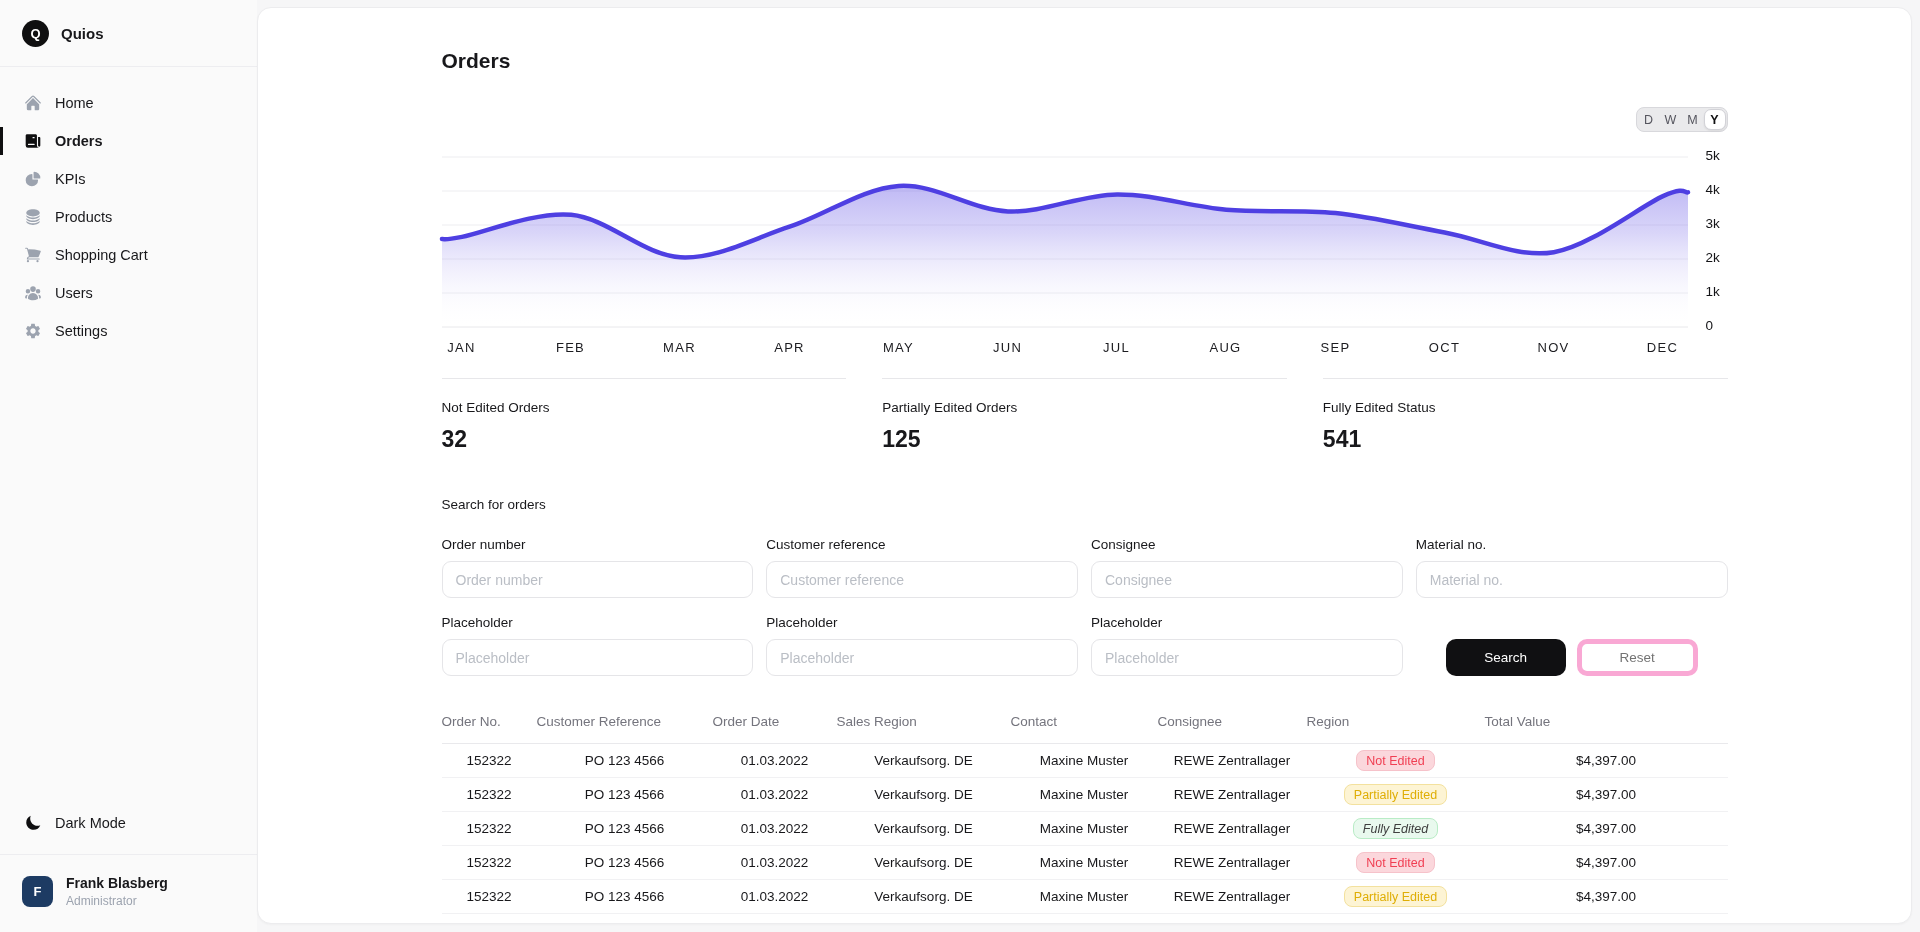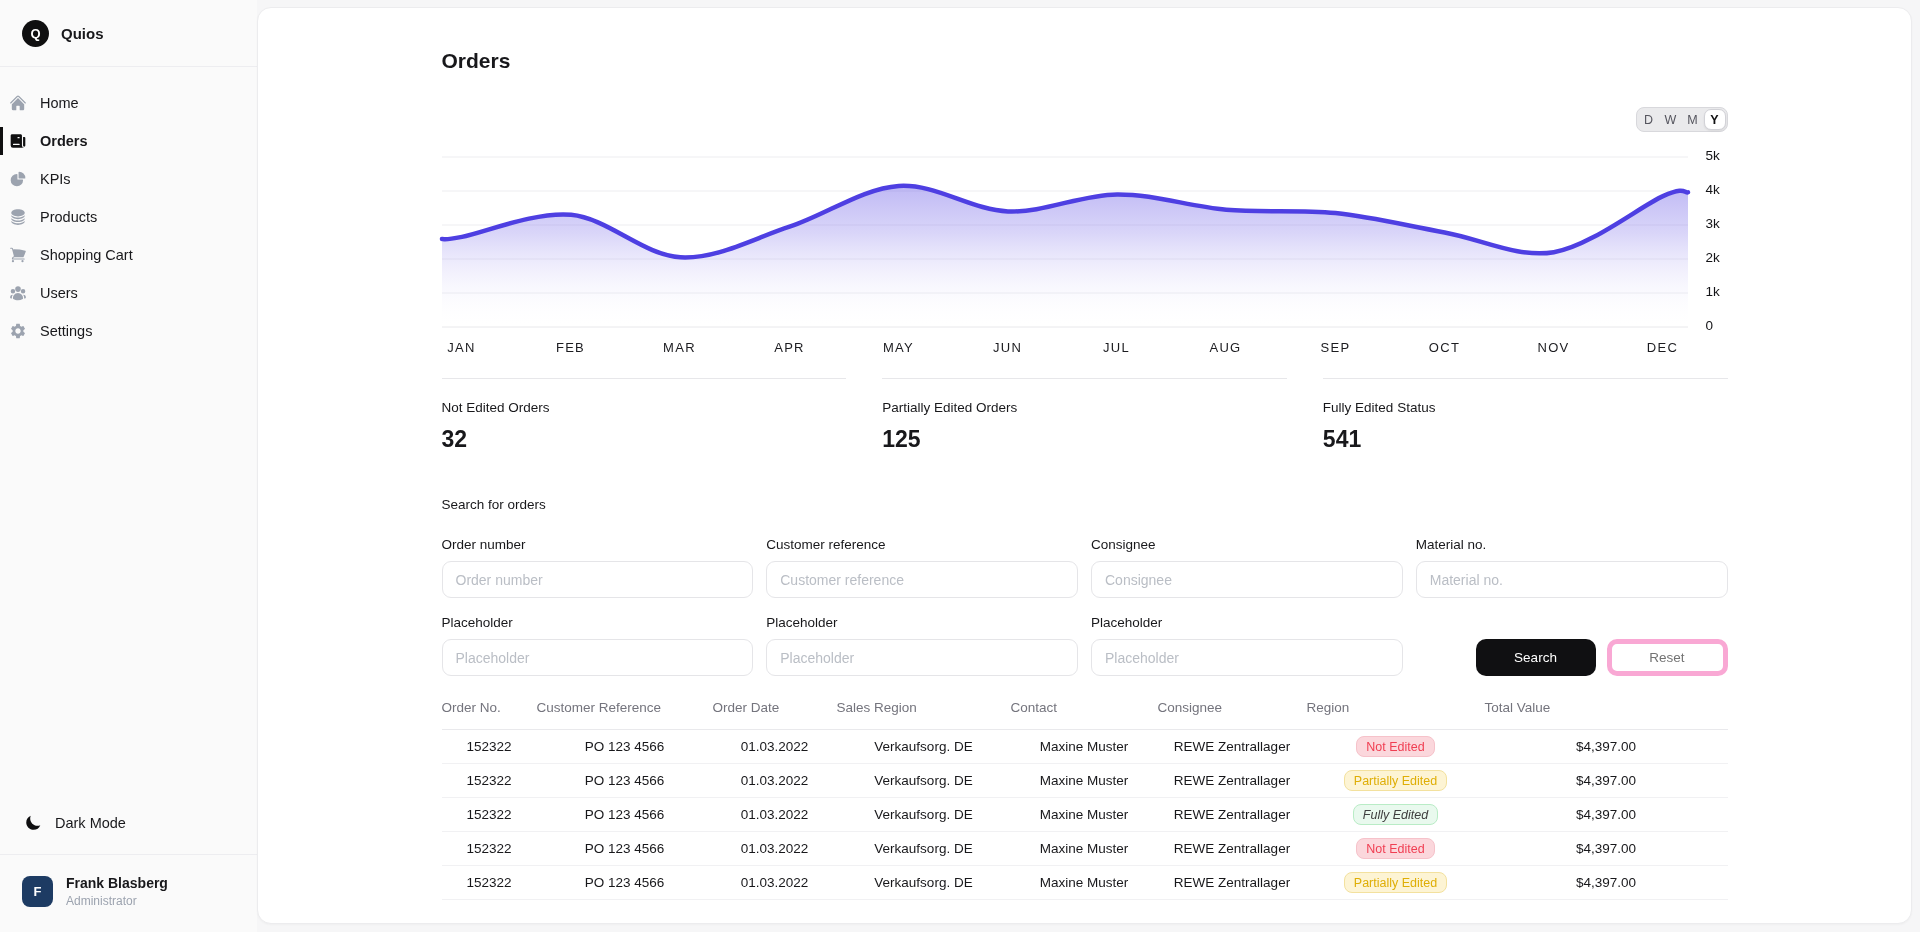--- a/index.html
+++ b/index.html
@@ -12,21 +12,21 @@
   .app { display:flex; width:100%; height:100%; }
 
   
   .sidebar { width:257px; flex:none; display:flex; flex-direction:column; background:#fafafa; }
   .sb-header { height:67px; flex:none; border-bottom:1px solid #ededf0;
     display:flex; align-items:center; padding-left:22px; gap:12px; }
   .logo { width:27px; height:27px; border-radius:50%; background:#0f0f10; color:#fff;
     display:flex; align-items:center; justify-content:center; font-size:13px; font-weight:bold; }
   .brand-name { font-size:15px; font-weight:600; }
   .nav { margin-top:17px; }
-  .nav-item { height:38px; display:flex; align-items:center; padding-left:9px; gap:13px;
+  .nav-item { height:38px; display:flex; align-items:center; padding-left:24px; gap:13px;
     cursor:pointer; position:relative; }
   .nav-icon { width:18px; height:18px; color:#9ca3af; flex:none; }
   .nav-icon svg { width:18px; height:18px; display:block; fill:currentColor; }
   .nav-label { font-size:14.5px; color:#18181b; }
   .nav-item.active::before { content:""; position:absolute; left:0; top:5px; bottom:5px;
     width:3px; background:#0f0f10; }
   .nav-item.active .nav-icon { color:#0f0f10; }
   .nav-item.active .nav-label { font-weight:600; }
   .sb-bottom { margin-top:auto; }
   .dark-row { height:38px; display:flex; align-items:center; padding-left:24px; gap:13px;
@@ -67,28 +67,28 @@
   .stat-value { font-size:23px; font-weight:700; margin-top:11px; }
 
   
   .search-title { font-size:13.5px; margin-top:44px; }
   .form-grid { display:grid; grid-template-columns:repeat(4, 1fr); column-gap:13px; row-gap:17px;
     margin-top:25px; }
   .field-label { font-size:13.5px; margin-bottom:9px; }
   .input { width:100%; height:37px; border:1px solid #e5e5e8; border-radius:9px; padding:0 13px;
     font-size:14px; color:#18181b; background:#fff; font-family:"Liberation Sans", sans-serif; outline:none; }
   .input::placeholder { color:#babec5; }
-  .actions { display:flex; align-items:flex-end; justify-content:flex-end; gap:11px; }
+  .actions { display:flex; align-items:flex-end; justify-content:center; gap:11px; }
   .btn { height:37px; border-radius:10px; font-size:13.5px; display:flex; align-items:center;
     justify-content:center; cursor:pointer; font-family:"Liberation Sans", sans-serif; font-weight:500; }
   .btn-search { width:120px; background:#101012; color:#fff; border:none; }
   .btn-reset { width:121px; background:#fff; color:#737373; border:5px solid #f9a8d4; }
 
   
-  .table { margin-top:24px; }
+  .table { margin-top:38px; }
   .trow { display:grid; grid-template-columns:95px 176px 124px 174px 147px 149px 178px 1fr;
     align-items:center; }
   .thead { padding-bottom:14px; border-bottom:1px solid #e9e9ec; }
   .th { font-size:13.5px; color:#74747d; }
   .tbody .trow { height:34px; border-bottom:1px solid #f1f1f3; font-size:13.5px;text-align:center; }
   .badge { display:inline-flex; align-items:center; height:21px; padding:0 9px; border-radius:8px;
     font-size:12.5px; border:1px solid transparent; width:fit-content; }
 </style>
 </head>
 <body>

